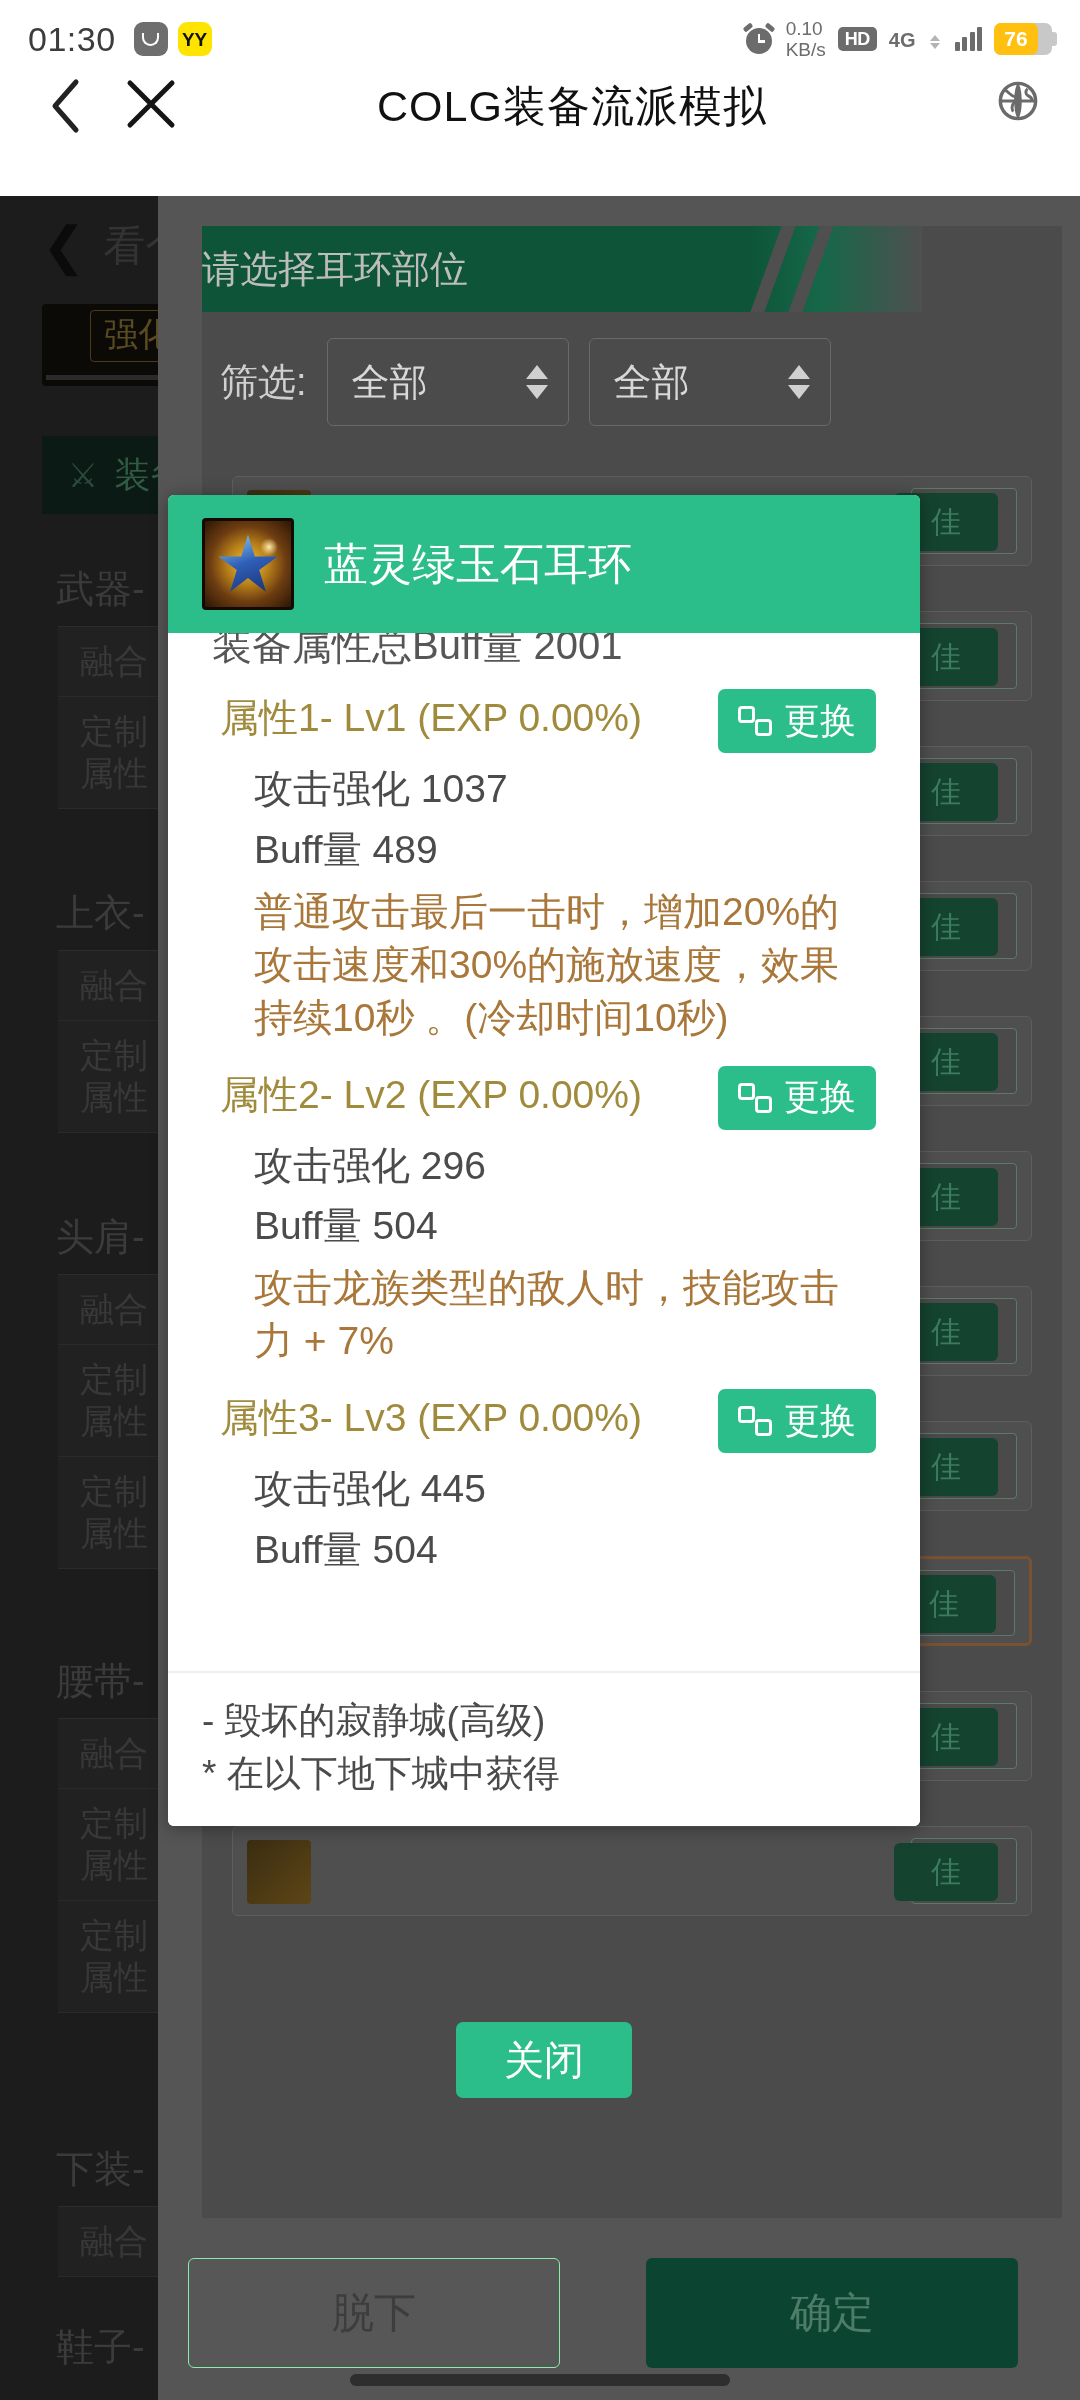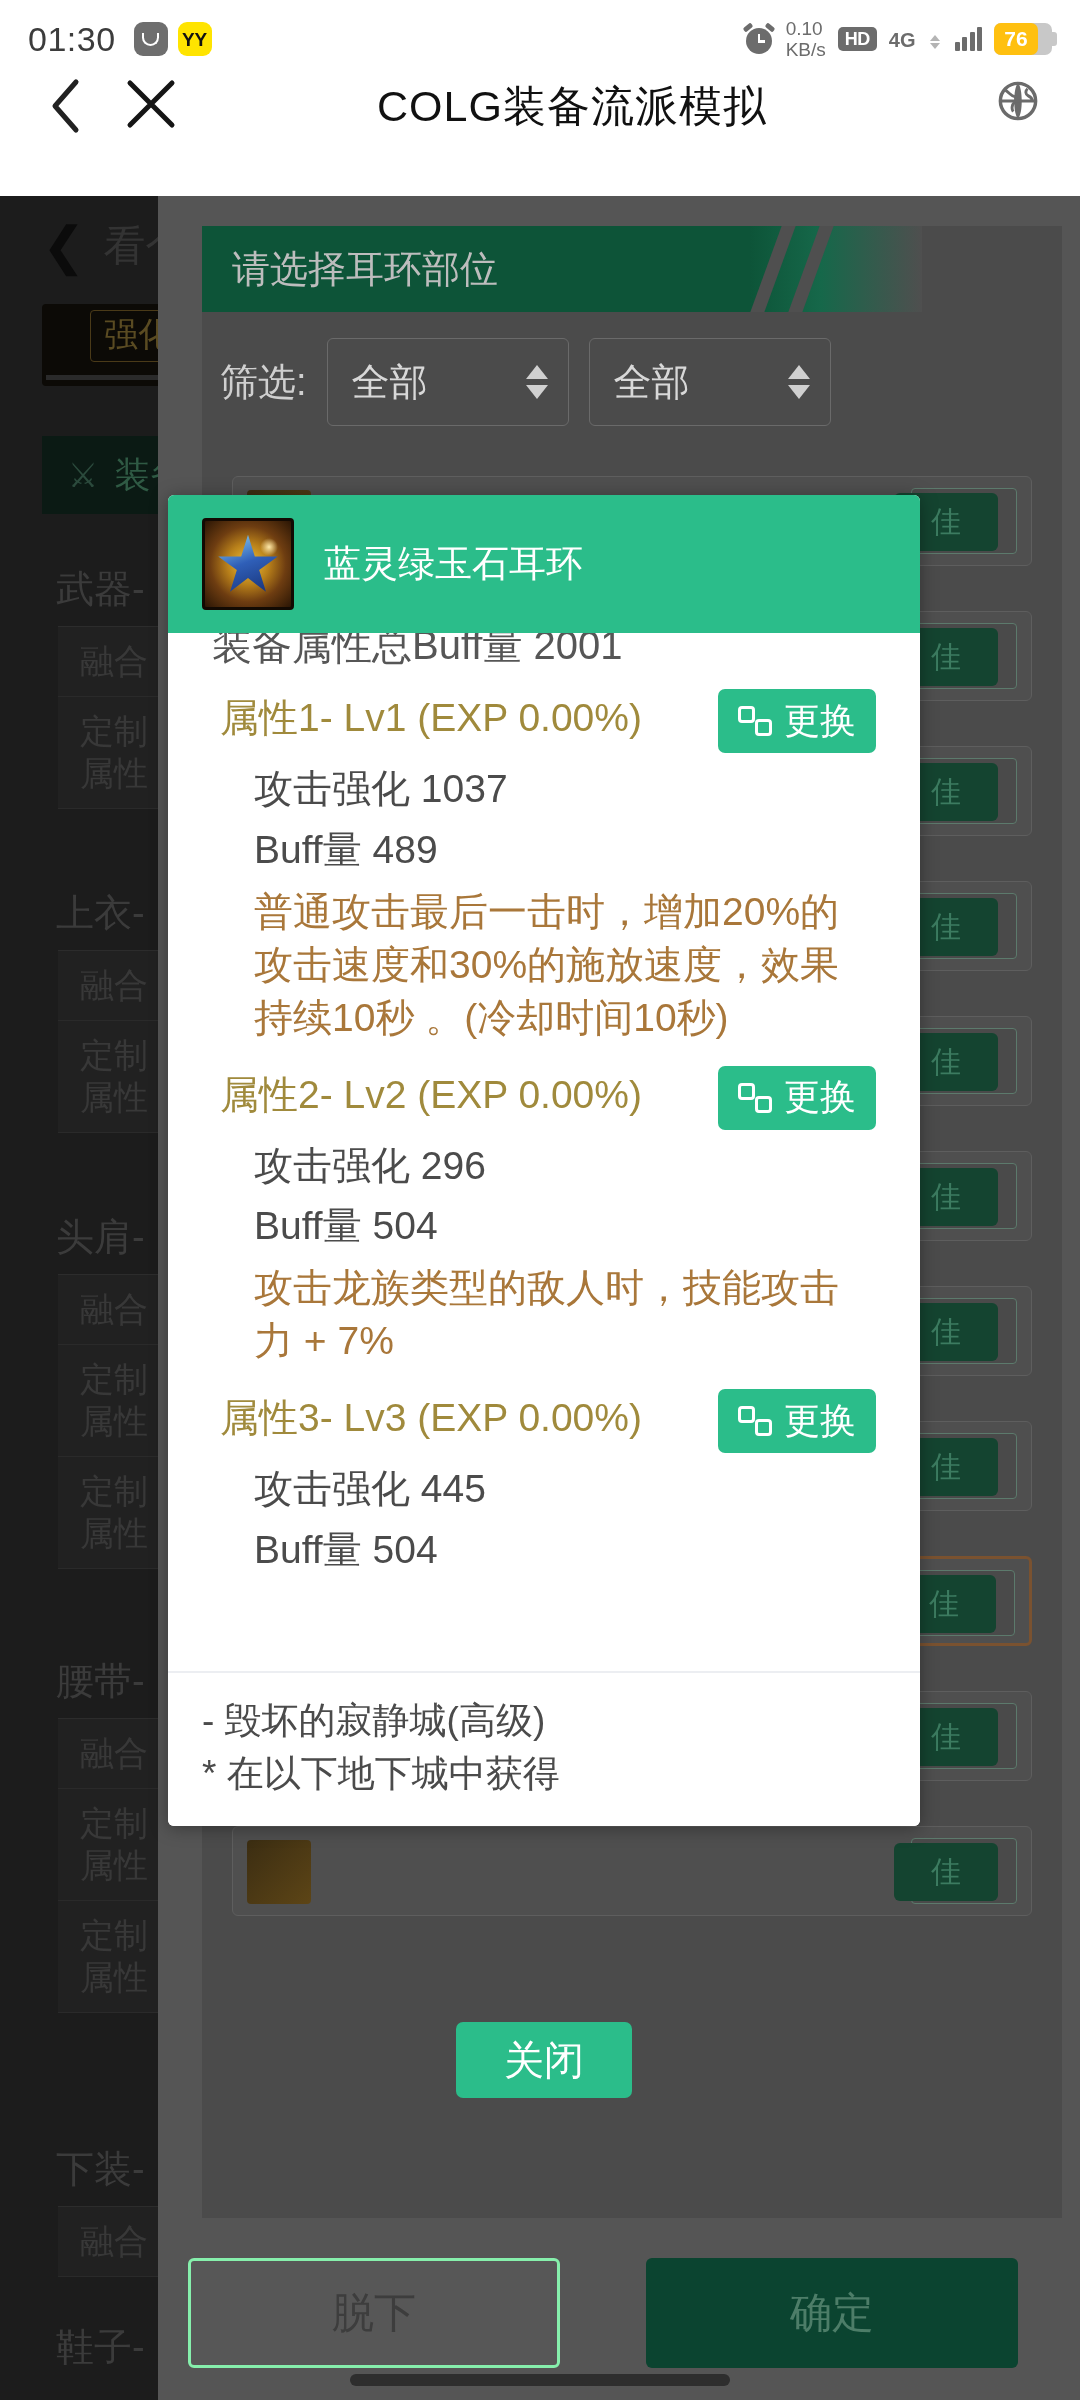--- a/index.html
+++ b/index.html
@@ -118,21 +118,21 @@
   .ls-box .row { font-size: 34px; color: #383838; padding: 14px 0 14px 22px; white-space: nowrap;
     border-bottom: 1px solid #2a2a2a; line-height: 1.22; }
 
   .content-pane { position: absolute; left: 158px; top: 0; width: 922px; height: 2204px;
     background: #555555; }
   .cp-inner { position: absolute; left: 44px; top: 30px; width: 860px; height: 1992px;
     background: #4b4b4b; }
   .cp-title {
     position: absolute; left: 0; top: 0; width: 720px; height: 86px;
     background: linear-gradient(90deg, #0d5438 0%, #0d5438 76%, #16684a 86%, #4f4f4f 100%);
-    display: flex; align-items: center; padding-left: 30px;
+    display: flex; align-items: center; 
     font-size: 38px; color: #bdbdbd;
   }
   .cp-title::after {
     content: ""; position: absolute; right: 104px; top: 0; width: 14px; height: 86px;
     background: #4f4f4f; transform: skewX(-20deg);
   }
   .cp-title::before {
     content: ""; position: absolute; right: 142px; top: 0; width: 14px; height: 86px;
     background: #4f4f4f; transform: skewX(-20deg); z-index: 2;
   }
@@ -166,21 +166,21 @@
     justify-content: center; color: #3c7b60; font-size: 30px;
   }
   .item-row .thumb {
     position: absolute; left: 14px; top: 13px; width: 64px; height: 64px;
     background: linear-gradient(135deg,#3b2d12,#5d4516); border-radius: 4px;
   }
 
   .bottom-btns { position: absolute; left: 30px; top: 2062px; width: 830px;
     display: flex; justify-content: space-between; }
   .btn-off {
-    width: 372px; height: 110px; border: 3px solid #86efac; border-radius: 6px;
+    width: 372px; height: 110px; border: 1px solid #86efac; border-radius: 6px;
     display: flex; align-items: center; justify-content: center;
     font-size: 42px; color: #3d3d3d; background: #575757;
   }
   .btn-ok {
     width: 372px; height: 110px; border-radius: 6px; background: #0b4430;
     display: flex; align-items: center; justify-content: center;
     font-size: 42px; color: #4d7d68;
   }
 
   .homebar { position: absolute; left: 50%; transform: translateX(-50%); bottom: 14px;
@@ -206,21 +206,21 @@
   .mh-icon .star {
     position: absolute; left: 50%; top: 52%; transform: translate(-50%,-50%);
     width: 62px; height: 62px;
     background: linear-gradient(160deg,#8fd7f5,#2f5fb8 45%,#132a6b);
     clip-path: polygon(50% 0%, 61% 35%, 98% 35%, 68% 57%, 79% 92%, 50% 70%, 21% 92%, 32% 57%, 2% 35%, 39% 35%);
   }
   .mh-icon .spark {
     position: absolute; right: 13px; top: 17px; width: 18px; height: 18px;
     background: radial-gradient(circle, #ffe9a8 0%, rgba(255,210,90,0) 70%);
   }
-  .mh-title { font-size: 37px; color: #ffffff; }
+  .mh-title { font-size: 44px; color: #ffffff; }
 
   .modal-body {
     position: relative; background: #ffffff; height: 1038px; overflow: hidden;
     padding: 0 44px;
   }
   .clipped-line {
     font-size: 40px; color: #565656; height: 34px; overflow: hidden;
     line-height: 0.62; margin-top: 0; white-space: nowrap;
   }
   .attr-block { margin-top: 22px; margin-left: 8px; }

